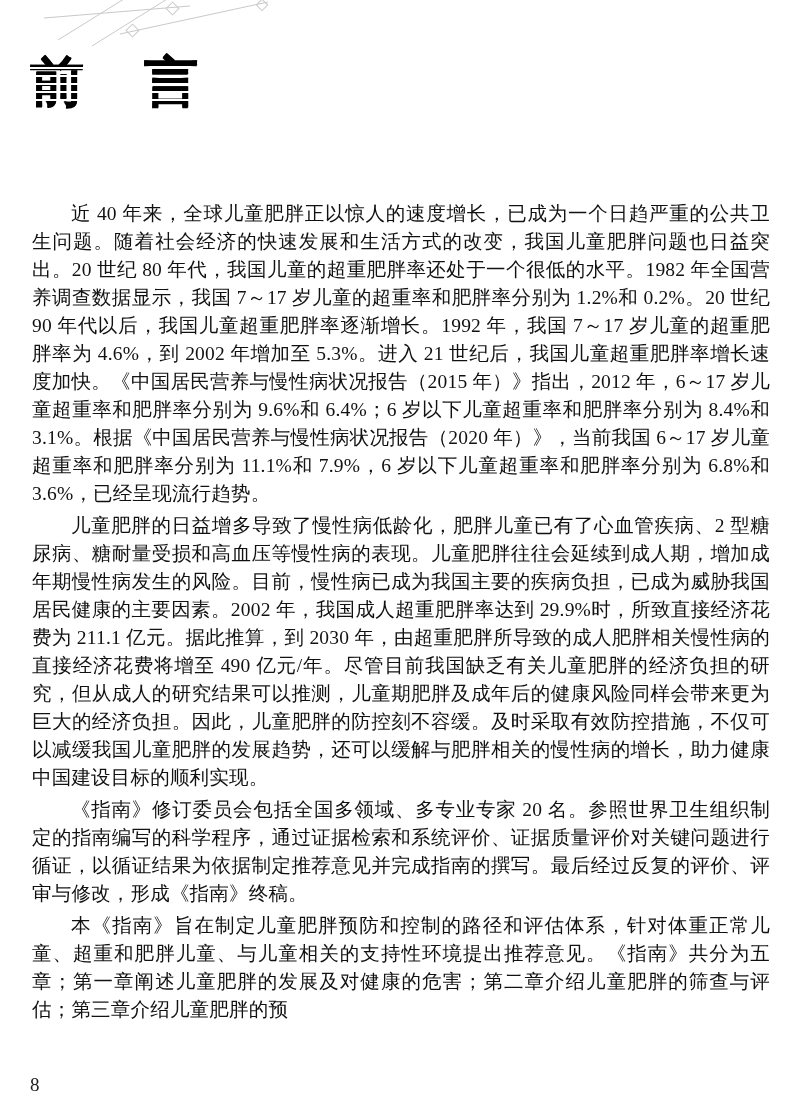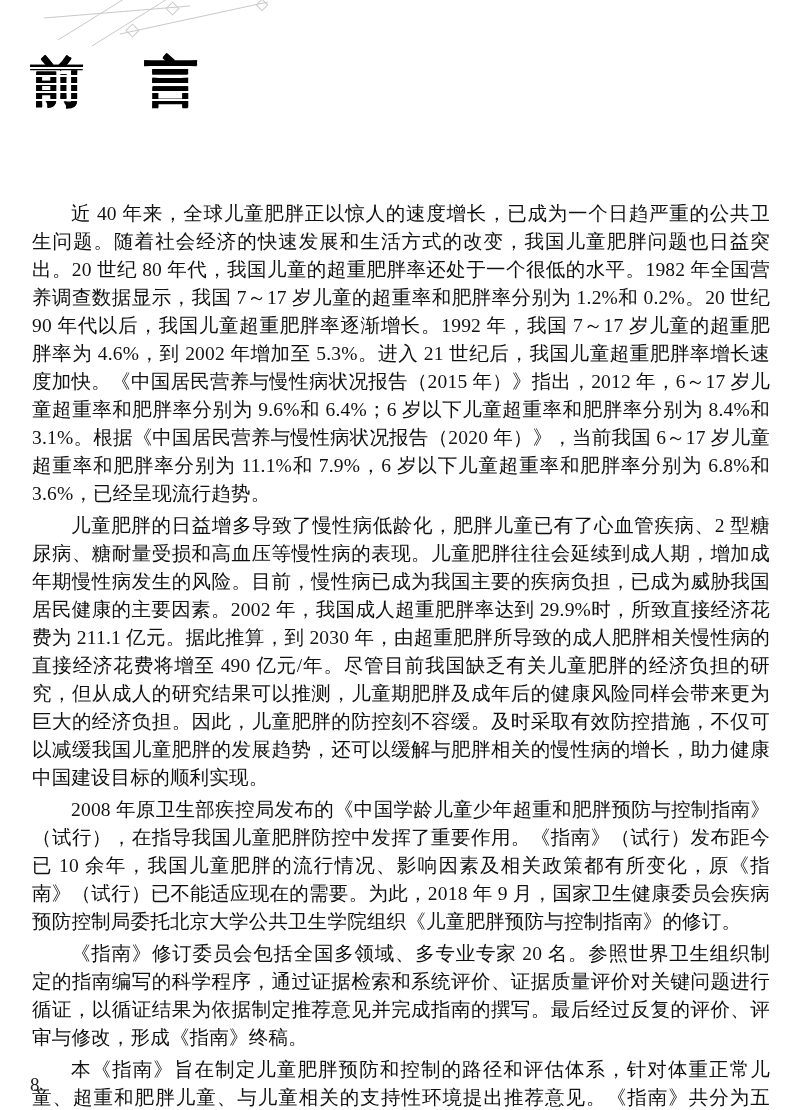--- a/index.html
+++ b/index.html
@@ -106,20 +106,19 @@
 
   <div class="title-wrap">
     <div class="page-title">
       <span class="tchar">前</span><span class="tchar">言</span>
     </div>
   </div>
 
   <div class="body-text" id="paragraphs">
       <p>近 40 年来，全球儿童肥胖正以惊人的速度增长，已成为一个日趋严重的公共卫生问题。随着社会经济的快速发展和生活方式的改变，我国儿童肥胖问题也日益突出。20 世纪 80 年代，我国儿童的超重肥胖率还处于一个很低的水平。1982 年全国营养调查数据显示，我国 7～17 岁儿童的超重率和肥胖率分别为 1.2%和 0.2%。20 世纪 90 年代以后，我国儿童超重肥胖率逐渐增长。1992 年，我国 7～17 岁儿童的超重肥胖率为 4.6%，到 2002 年增加至 5.3%。进入 21 世纪后，我国儿童超重肥胖率增长速度加快。《中国居民营养与慢性病状况报告（2015 年）》指出，2012 年，6～17 岁儿童超重率和肥胖率分别为 9.6%和 6.4%；6 岁以下儿童超重率和肥胖率分别为 8.4%和 3.1%。根据《中国居民营养与慢性病状况报告（2020 年）》，当前我国 6～17 岁儿童超重率和肥胖率分别为 11.1%和 7.9%，6 岁以下儿童超重率和肥胖率分别为 6.8%和 3.6%，已经呈现流行趋势。</p>
       <p>儿童肥胖的日益增多导致了慢性病低龄化，肥胖儿童已有了心血管疾病、2 型糖尿病、糖耐量受损和高血压等慢性病的表现。儿童肥胖往往会延续到成人期，增加成年期慢性病发生的风险。目前，慢性病已成为我国主要的疾病负担，已成为威胁我国居民健康的主要因素。2002 年，我国成人超重肥胖率达到 29.9%时，所致直接经济花费为 211.1 亿元。据此推算，到 2030 年，由超重肥胖所导致的成人肥胖相关慢性病的直接经济花费将增至 490 亿元/年。尽管目前我国缺乏有关儿童肥胖的经济负担的研究，但从成人的研究结果可以推测，儿童期肥胖及成年后的健康风险同样会带来更为巨大的经济负担。因此，儿童肥胖的防控刻不容缓。及时采取有效防控措施，不仅可以减缓我国儿童肥胖的发展趋势，还可以缓解与肥胖相关的慢性病的增长，助力健康中国建设目标的顺利实现。</p>
-      <p>2008 年原卫生部疾控局发布的《中国学龄儿童少年超重和肥胖预防与控制指南》（试行），在指导我国儿童肥胖防控中发挥了重要作用。《指南》（试行）发布距今已 10 余年，我国儿童肥胖的流行情况、影响因素及相关政策都有所变化，原《指南》（试行）已不能适应现在的需要。为此，2018 年 9 月，国家卫生健康委员会疾病预防控制局委托北京大学公共卫生学院组织《儿童肥胖预防与控制指南》的修订。</p>
       <p>《指南》修订委员会包括全国多领域、多专业专家 20 名。参照世界卫生组织制定的指南编写的科学程序，通过证据检索和系统评价、证据质量评价对关键问题进行循证，以循证结果为依据制定推荐意见并完成指南的撰写。最后经过反复的评价、评审与修改，形成《指南》终稿。</p>
       <p>本《指南》旨在制定儿童肥胖预防和控制的路径和评估体系，针对体重正常儿童、超重和肥胖儿童、与儿童相关的支持性环境提出推荐意见。《指南》共分为五章；第一章阐述儿童肥胖的发展及对健康的危害；第二章介绍儿童肥胖的筛查与评估；第三章介绍儿童肥胖的预</p>
     </div>
 
   <div class="folio">8</div>
 
 </div>
 
 </body></html>

